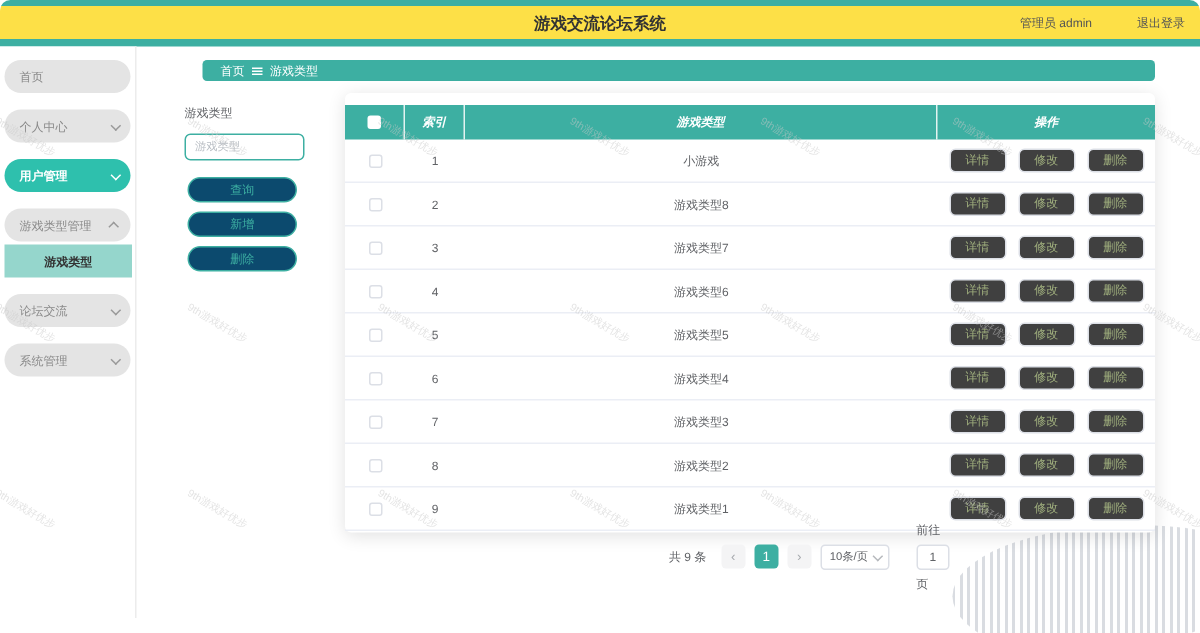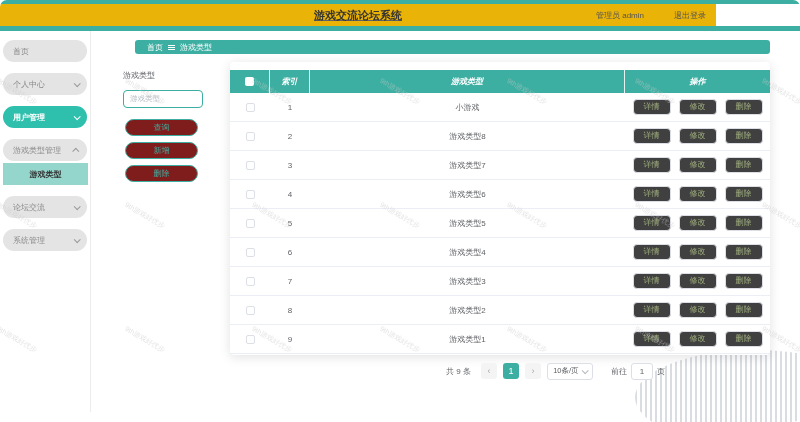--- a/index.html
+++ b/index.html
@@ -6,21 +6,21 @@
     --accent:#3dafa2; --accent-active:#2ec0ad; --subitem-bg:#95d6cc;
     --action-text:#9fae7d; --stripe:#d9dce1;
   }
   *{margin:0;padding:0;box-sizing:border-box;}
   html,body{width:800px;height:422px;}
   body{font-family:"Liberation Sans","DejaVu Sans",sans-serif;background:#fff;color:#606266;}
   .app{position:relative;width:800px;height:422px;overflow:hidden;background:#fff;border-radius:7px;}
 
   
   .topbar{position:absolute;left:0;top:0;width:800px;height:4px;background:var(--accent);border-radius:7px 7px 0 0;}
-  .header{position:absolute;left:0;top:4px;width:716px;height:22px;background:#eab308;display:flex;align-items:center;justify-content:center;text-decoration:underline;}
+  .header{position:absolute;left:0;top:4px;width:800px;height:22px;background:#fde047;display:flex;align-items:center;justify-content:center;}
   .header .title{font-size:11px;font-weight:bold;color:#333;}
   .header-right{position:absolute;right:10px;top:0;height:22px;display:flex;align-items:center;gap:30px;font-size:8px;color:#555;}
   .topbar2{position:absolute;left:0;top:26px;width:800px;height:5px;background:var(--accent);}
 
   
   .sidebar{position:absolute;left:0;top:31px;width:91px;height:381px;background:#fff;border-right:1px solid #ececec;padding-top:9px;z-index:2;}
   .pill{width:84px;height:22px;margin:0 0 11px 3px;border-radius:11px;background:#e4e4e4;color:#8a8a8a;
         display:flex;align-items:center;font-size:8px;padding:0 8px 0 10px;cursor:pointer;}
   .pill .lbl{flex:1;}
   .pill.active{background:var(--accent-active);color:#fff;font-weight:bold;}
@@ -39,21 +39,21 @@
   .menu-icon{display:inline-flex;flex-direction:column;gap:1px;}
   .menu-icon i{display:block;width:7px;height:1px;background:#fff;}
 
   
   .filter{position:absolute;left:32px;top:39px;width:90px;}
   .filter .flabel{font-size:8px;color:#606266;margin-bottom:6px;}
   .finput{width:80px;height:18px;border:1px solid var(--accent);border-radius:4px;font-size:7.5px;color:#606266;
           padding:0 6px;outline:none;background:#fff;}
   .finput::placeholder{color:#b9bec4;}
   .fbtn{display:block;width:73px;height:17px;margin:6px 0 0 2px;border:1px solid var(--accent);border-radius:9px;
-        background:#7f1d1d;color:var(--accent);font-size:8px;cursor:pointer;font-family:Liberation Sans, sans-serif;}
+        background:#0c4a6e;color:var(--accent);font-size:8px;cursor:pointer;font-family:Liberation Sans, sans-serif;}
   .fbtn.b1{margin-top:11px;}
 
   
   .stripes{position:absolute;left:544px;top:319px;width:240px;height:95px;border-radius:50%;
            background:repeating-linear-gradient(90deg,var(--stripe) 0 2px,transparent 2px 5px);z-index:0;}
 
   
   .card{position:absolute;left:139px;top:31px;width:540px;height:293px;background:#fff;border-radius:4px;
         box-shadow:0 2px 12px rgba(0,0,0,.12);padding-top:8px;z-index:1;}
   .thead{display:flex;height:23px;background:var(--accent);color:#fff;font-size:8px;font-weight:bold;}
@@ -73,21 +73,21 @@
   
   .pagination{position:absolute;left:355px;top:331px;height:18px;display:flex;align-items:center;gap:6px;
               font-size:8px;color:#606266;z-index:1;}
   .pg-total{margin-right:4px;}
   .pg-btn{width:16px;height:16px;border-radius:3px;background:#f4f4f5;color:#a6a9ad;border:none;font-size:9px;
           line-height:16px;text-align:center;cursor:pointer;font-family:inherit;}
   .pg-btn.active{background:var(--accent);color:#fff;}
   .pg-size{width:46px;height:17px;border:1px solid #dcdfe6;border-radius:3px;display:flex;align-items:center;
            justify-content:center;gap:3px;font-size:7.5px;cursor:pointer;background:#fff;}
   .pg-size .chev{border-color:#b6b9bd;}
-  .pg-goto{margin-left:12px;display:flex;align-items:center;gap:4px;}
+  .pg-goto{margin-left:12px;display:flex;gap:4px;flex-direction:column;}
   .pg-input{width:22px;height:17px;border:1px solid #dcdfe6;border-radius:3px;text-align:center;font-size:8px;
             color:#606266;outline:none;font-family:inherit;}
 
   
   .wm-layer{position:absolute;left:0;top:0;width:800px;height:422px;pointer-events:none;z-index:9;}
   .wm{position:absolute;font-size:7px;color:#c9c9c9;opacity:.5;white-space:nowrap;transform:rotate(30deg);
       transform-origin:left top;}
 </style>
 </head>
 <body>

